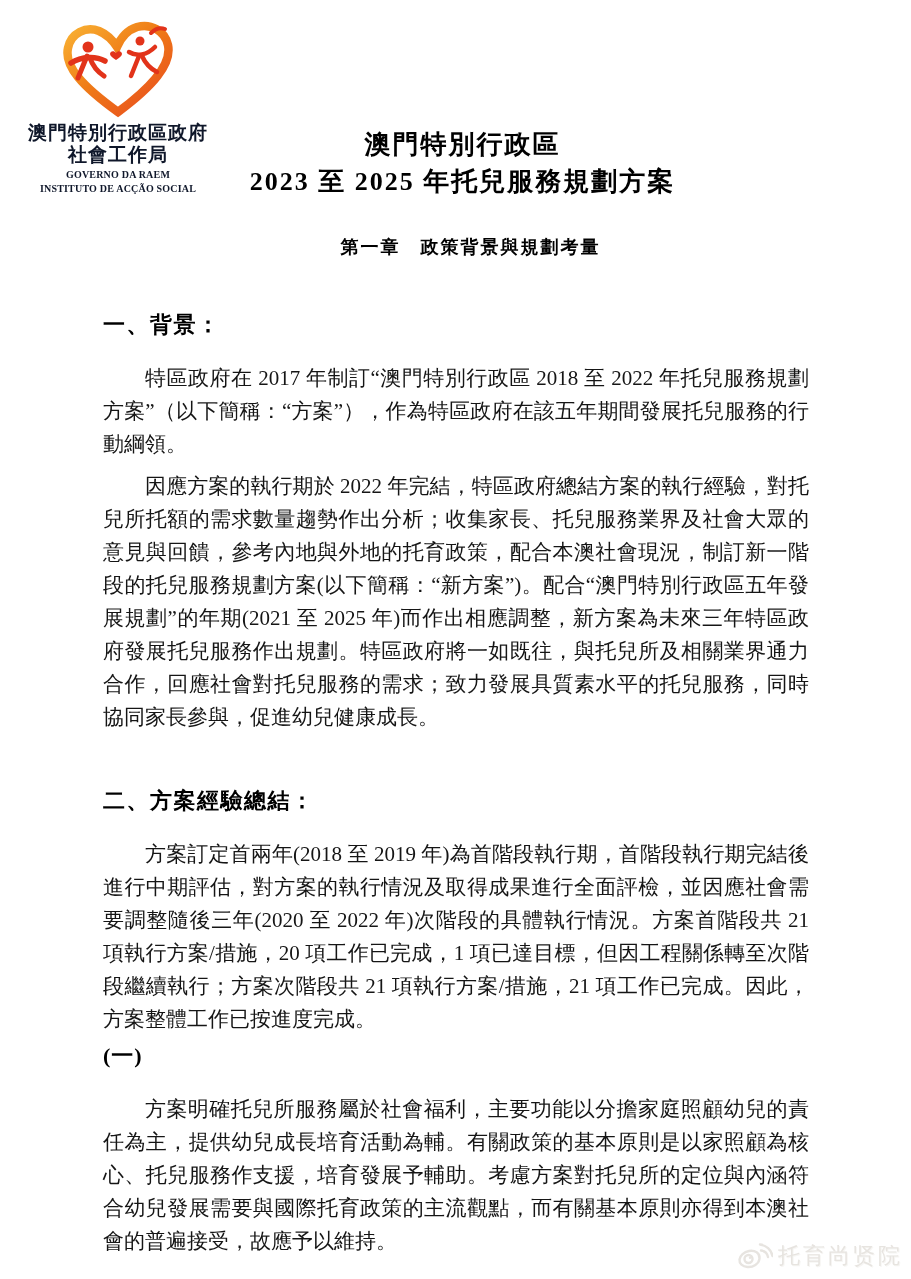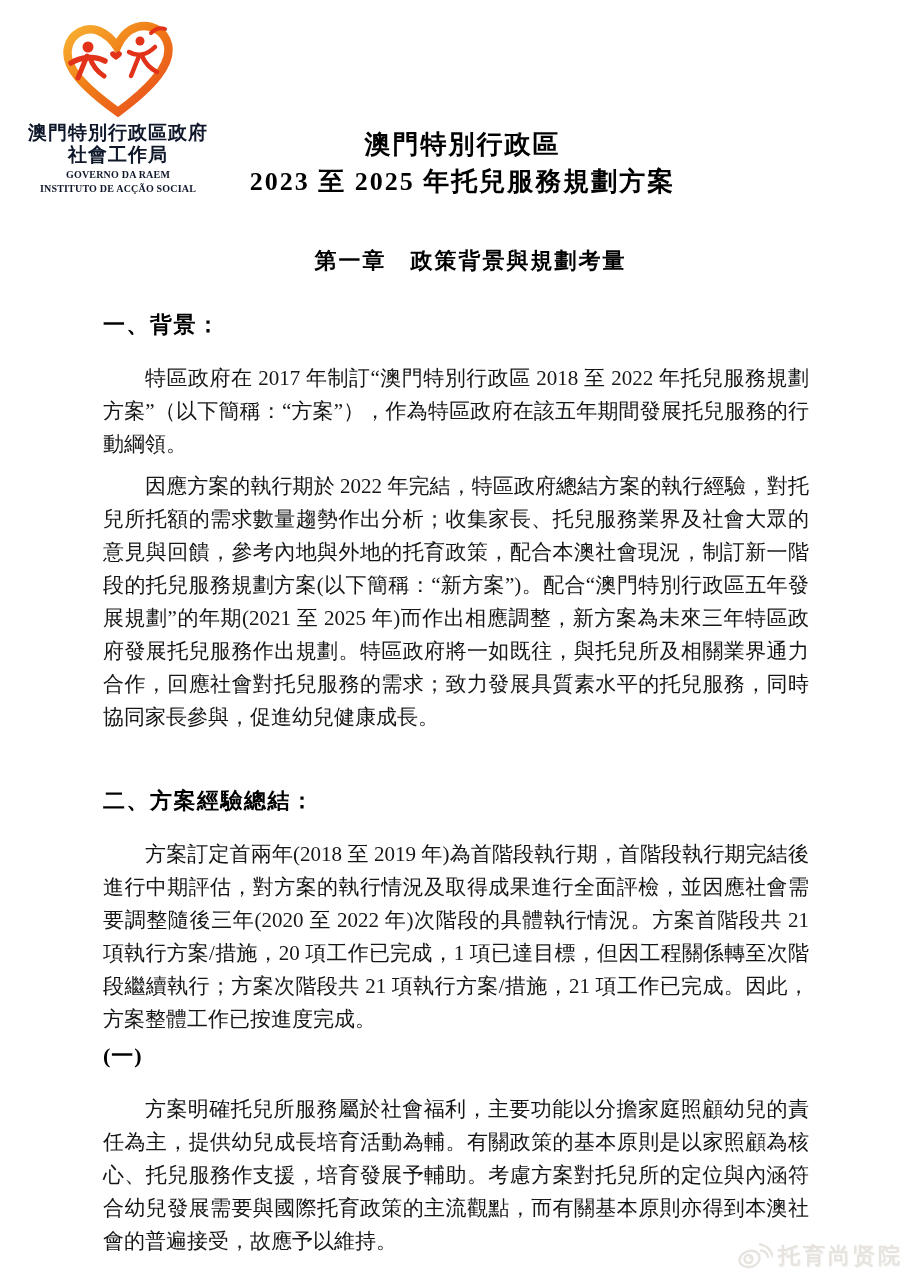--- a/index.html
+++ b/index.html
@@ -25,22 +25,22 @@
   .org-pt { font-size:10px; font-weight:bold; line-height:14px; letter-spacing:0.2px; white-space:nowrap;font-family:Liberation Serif, serif; }
   .org-pt.first { margin-top:2px; }
 
   
   .title-block {
     position:absolute; left:30px; right:16px; top:126px;
     text-align:center; font-weight:bold; color:#000;
   }
   .title-line { font-size:26px; line-height:37px; letter-spacing:2px; white-space:nowrap; }
   .chapter-heading {
-    position:absolute; left:30px; right:0; top:246px;
-    text-align:center; font-size:22px; font-weight:bold;
+    position:absolute; left:30px; right:0; top:235px;
+    text-align:center; font-size:18px; font-weight:bold;
     letter-spacing:2px; color:#000; white-space:nowrap;
   }
 
   
   .content { position:absolute; left:103px; top:308px; width:706px; }
   .sec-heading {
     font-size:22px; font-weight:bold; line-height:34px;
     letter-spacing:1.5px; color:#000; margin:0;
   }
   .sec2 { margin-top:50px; }
@@ -54,21 +54,21 @@
     margin-top:3px; font-size:22px; font-weight:bold;
     line-height:34px; color:#000; display:flex; letter-spacing:1px;
   }
   .sub-title { margin-left:27px; letter-spacing:1.5px; }
 
   
   .watermark {
     position:absolute; right:8px; bottom:8px;
     display:flex; align-items:center; gap:5px;
     font-family:"Liberation Sans","DejaVu Sans",sans-serif;
-    font-size:22px; font-weight:bold; letter-spacing:3px;
+    font-size:22px; font-weight:normal; letter-spacing:3px;
     color:#e7e4e0; text-shadow:1px 1px 0 #f7f6f4;
     user-select:none;
     text-align:right;
   }
   .weibo-svg { width:38px; height:30px; display:block; }
 </style>
 </head>
 <body>
 
 <div class="page">

